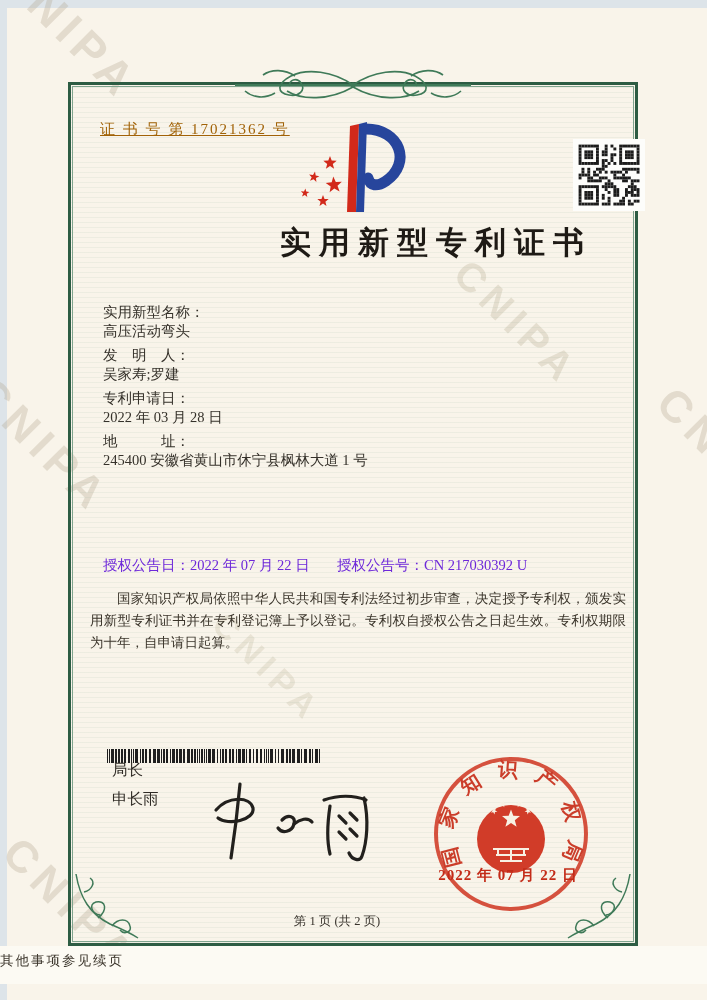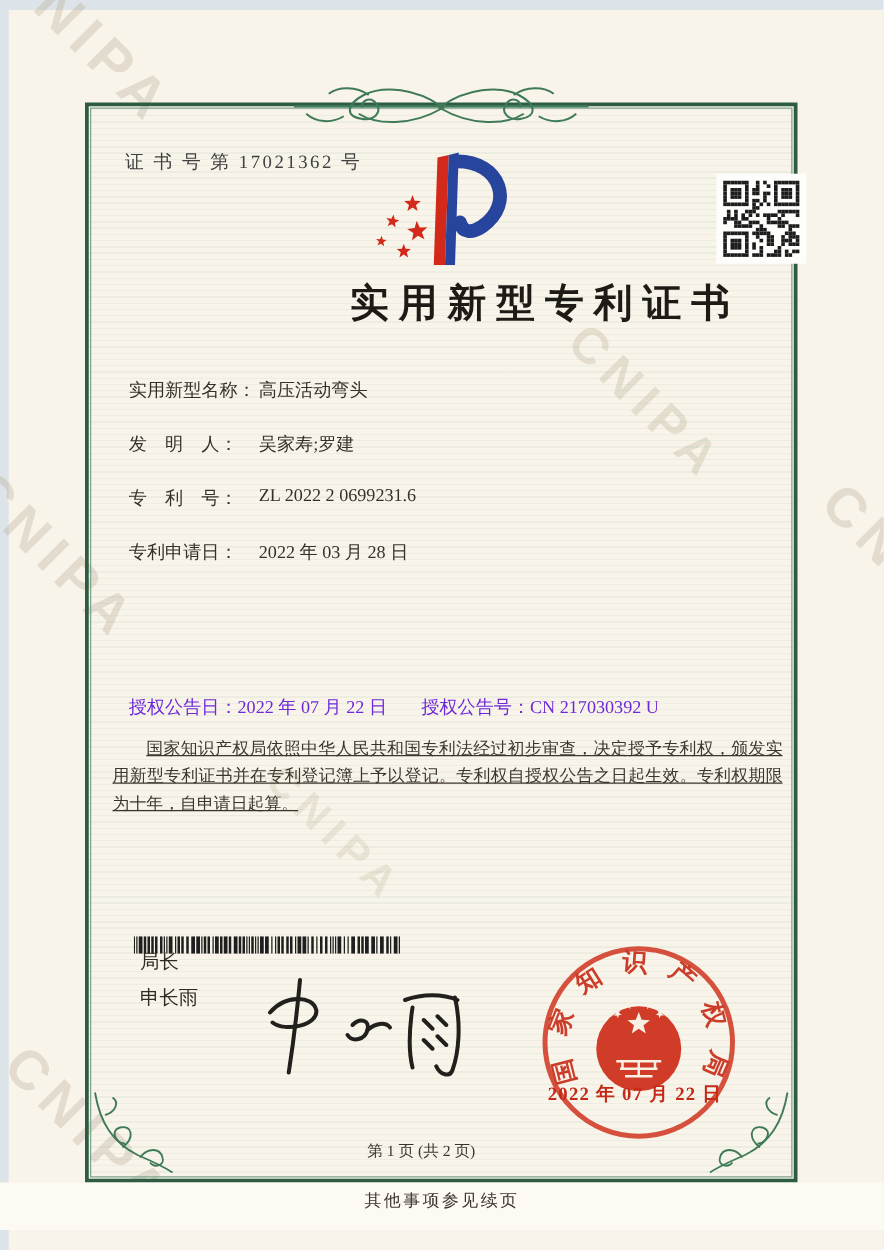--- a/index.html
+++ b/index.html
@@ -11,45 +11,45 @@
       white-space:nowrap;user-select:none;}
   .frame{position:absolute;left:68px;top:82px;width:564px;height:858px;border:3px solid #2d5c43;
       z-index:2;background:
       repeating-linear-gradient(0deg, rgba(130,170,145,0.10) 0 1px, rgba(0,0,0,0) 1px 5px);}
   .frame-inner{position:absolute;inset:1px;border:1px solid #7fa38d;pointer-events:none;}
   .ornament-top{position:absolute;left:50%;top:-22px;transform:translateX(-50%);z-index:3;}
   .corner-fl{position:absolute;z-index:3;}
   .corner-br{right:1px;bottom:1px;}
   .corner-bl{left:1px;bottom:1px;transform:scaleX(-1);}
   .content{position:absolute;inset:0;z-index:4;}
-  .cert-no{position:absolute;left:100px;top:120px;font-size:15px;letter-spacing:2px;color:#404040;}
+  .cert-no{position:absolute;left:100px;top:120px;font-size:15px;letter-spacing:2px;color:#a16207;text-decoration:underline;}
   .qr-box{position:absolute;left:575px;top:141px;width:68px;height:68px;background:#fdfdfb;
       box-shadow:0 0 0 2px #fdfdfb;}
   .logo{position:absolute;left:292px;top:119px;}
   .title{position:absolute;left:68px;width:672px;top:222px;text-align:center;font-size:31px;
       font-weight:bold;letter-spacing:8px;color:#1e1a15;padding-left:32px;}
   .fields{position:absolute;left:103px;top:303px;width:480px;font-size:14.5px;color:#35312a;}
-  .frow{display:flex;height:20px;margin-bottom:23px;white-space:nowrap;}
+  .frow{display:flex;height:20px;margin-bottom:23px;white-space:nowrap;flex-direction:column;}
   .flabel{min-width:104px;}
   .grant-row{position:absolute;left:103px;top:556px;width:500px;font-size:14.5px;color:#6d28d9;white-space:nowrap;}
   .grant-col2{position:absolute;left:234px;top:0;}
   .paras{position:absolute;left:90px;top:588px;width:536px;font-size:13.5px;line-height:1.63;
       color:#3b352b;text-align:justify;}
-  .paras p{margin:0 0 4px 0;text-indent:2em;text-decoration:underline;}
+  .paras p{margin:0 0 4px 0;text-indent:2em;}
   .barcode{position:absolute;left:107px;top:749px;}
   .director{position:absolute;left:112px;top:756px;font-size:15.5px;color:#2f2b25;line-height:1.85;}
   .signature{position:absolute;left:198px;top:772px;}
   .seal{position:absolute;left:434px;top:757px;width:146px;height:146px;border:4px solid rgba(206,45,24,0.88);
       border-radius:50%;opacity:0.93;}
   .seal svg{position:absolute;inset:0;overflow:visible;}
   .seal-date{position:absolute;left:428px;top:866px;width:160px;text-align:center;font-size:15px;
       font-weight:bold;color:#c32b18;letter-spacing:1px;z-index:5;}
   .page-info{position:absolute;left:68px;width:538px;top:913px;text-align:center;font-size:12.5px;color:#38332c;}
   .cont-strip{position:absolute;left:0;right:0;top:946px;height:38px;background:#fcfaf3;z-index:2;}
-  .cont-note{position:absolute;left:0;right:0;top:952px;text-align:center;font-size:13.5px;
+  .cont-note{position:absolute;left:0;right:0;top:952px;font-size:13.5px;
       color:#3b352b;z-index:4;letter-spacing:2px;}
   .green{stroke:#3f7a58;fill:none;}
 </style>
 </head>
 <body>
 
 <div class="photo">
   <div class="paper"></div>
 
   <div class="wm" style="left:-18px;top:2px;font-size:46px;">CNIPA</div>
@@ -342,26 +342,26 @@
     <div class="fields">
       <div class="frow">
           <span class="flabel">实用新型名称：</span>
           <span>高压活动弯头</span>
         </div>
       <div class="frow">
           <span class="flabel">发　明　人：</span>
           <span>吴家寿;罗建</span>
         </div>
       <div class="frow">
-          <span class="flabel">专　利　号：</span>
-          <span>ZL 2022 2 0699231.6</span>
+          <span class="flabel">专利申请日：</span>
+          <span>2022 年 03 月 28 日</span>
         </div>
       <div class="frow">
-          <span class="flabel">专利申请日：</span>
-          <span>2022 年 03 月 28 日</span>
+          <span class="flabel">地　　　址：</span>
+          <span>245400 安徽省黄山市休宁县枫林大道 1 号</span>
         </div>
     </div>
 
     <div class="grant-row">
       <span><span>授权公告日：</span><span>2022 年 07 月 22 日</span></span>
       <span class="grant-col2"><span>授权公告号：</span><span>CN 217030392 U</span></span>
     </div>
 
     <div class="paras">
       <p>国家知识产权局依照中华人民共和国专利法经过初步审查，决定授予专利权，颁发实用新型专利证书并在专利登记簿上予以登记。专利权自授权公告之日起生效。专利权期限为十年，自申请日起算。</p>

